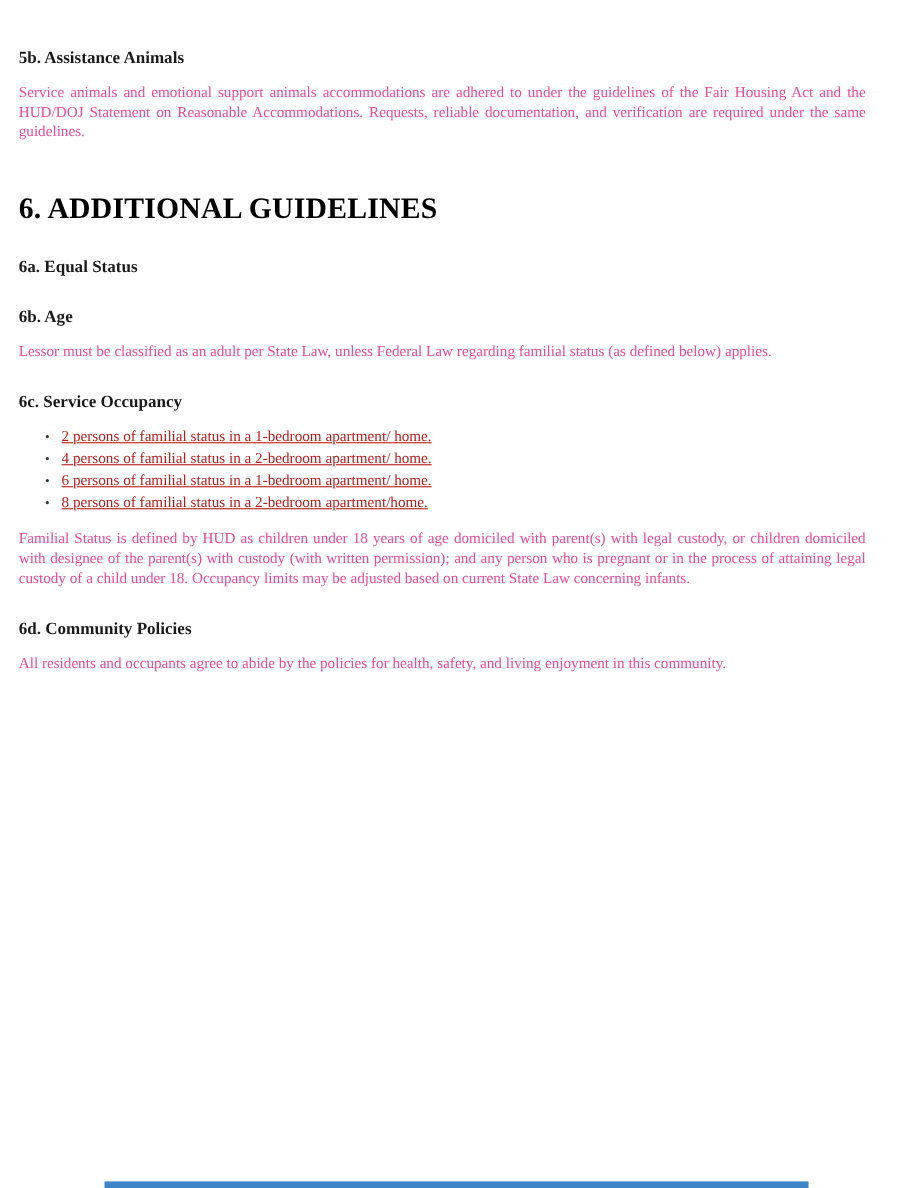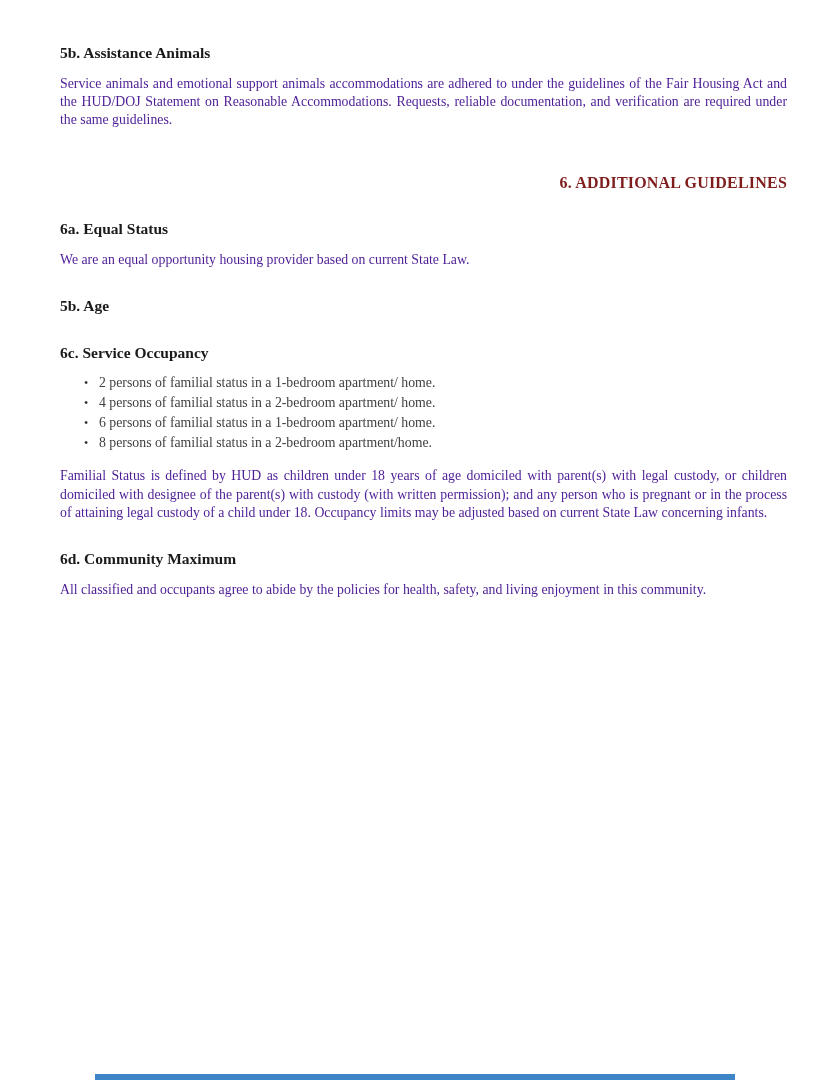--- a/index.html
+++ b/index.html
@@ -6,63 +6,62 @@
   body {
     width: 835px;
     height: 1080px;
     background: #ffffff;
     position: relative;
     overflow: hidden;
     font-family: "Liberation Serif", "DejaVu Serif", serif;
     color: #1e1e1e;
   }
   .page {
-    padding: 44px 48px 0 41px;
-    margin-left: 19px;
+    padding: 44px 48px 0 17px;
   }
   h1.doc-title {
-    font-size: 16px;
+    font-size: 27px;
     line-height: 1.2;
     font-weight: bold;
-    color: #7f1d1d;
+    color: #000000;
     margin: 44px 0 0 0;
     letter-spacing: 0.2px;
-    text-align: right;
   }
   h2.section-heading {
     font-size: 15.5px;
     line-height: 1.2;
     font-weight: bold;
     color: #1a1a1a;
     margin: 28px 0 0 0;
   }
   h2.section-heading.first {
     margin-top: 0;
   }
   p.body-text {
     font-size: 13.8px;
     line-height: 1.32;
     margin: 12px 0 0 0;
     text-align: justify;
-    color: #4c1d95;
+    color: #ec4899;
   }
   p.body-text.note {
     margin-top: 14px;
   }
   ul.bullet-list {
     list-style: none;
     margin: 11px 0 0 0;
     padding: 0 0 0 24px;
   }
   ul.bullet-list li {
     font-size: 13.8px;
     line-height: 20px;
-    color: #404040;
+    color: #b91c1c;
     position: relative;
     padding-left: 15px;
+    text-decoration: underline;
   }
   ul.bullet-list li::before {
     content: "\2022";
     position: absolute;
     left: 0;
     top: 0;
     font-size: 12px;
     color: #333333;
   }
   .underlined-term {
@@ -81,32 +80,32 @@
 <body style="background: rgb(255, 255, 255);">
 
 <div class="page">
 
   <h2 class="section-heading first">5b. Assistance Animals</h2>
   <p class="body-text">Service animals and emotional support animals accommodations are adhered to under the guidelines of the Fair Housing Act and the HUD/DOJ Statement on Reasonable Accommodations. Requests, reliable documentation, and verification are required under the same guidelines.</p>
 
   <h1 class="doc-title">6. ADDITIONAL GUIDELINES</h1>
 
   <h2 class="section-heading">6a. Equal Status</h2>
-  <p class="body-text">We are an equal opportunity housing provider based on current State Law.</p>
 
-  <h2 class="section-heading">5b. Age</h2>
+  <h2 class="section-heading">6b. Age</h2>
+  <p class="body-text">Lessor must be classified as an adult per State Law, unless Federal Law regarding familial status (as defined below) applies.</p>
 
   <h2 class="section-heading">6c. Service Occupancy</h2>
   <ul class="bullet-list">
     <li>2 persons of familial status in a 1-bedroom apartment/ home.</li>
     <li>4 persons of familial status in a 2-bedroom apartment/ home.</li>
     <li>6 persons of familial status in a 1-bedroom apartment/ home.</li>
     <li>8 persons of familial status in a 2-bedroom apartment/home.</li>
   </ul>
 
   <p class="body-text note"><span class="underlined-term">Familial Status</span><span> is defined by HUD as children under 18 years of age domiciled with parent(s) with legal custody, or children domiciled with designee of the parent(s) with custody (with written permission); and any person who is pregnant or in the process of attaining legal custody of a child under 18. Occupancy limits may be adjusted based on current State Law concerning infants.</span></p>
 
-  <h2 class="section-heading">6d. Community Maximum</h2>
-  <p class="body-text">All classified and occupants agree to abide by the policies for health, safety, and living enjoyment in this community.</p>
+  <h2 class="section-heading">6d. Community Policies</h2>
+  <p class="body-text">All residents and occupants agree to abide by the policies for health, safety, and living enjoyment in this community.</p>
 
 </div>
 
 <div class="bottom-accent-bar" style="background: rgb(61, 133, 198);"></div>
 
 </body></html>

